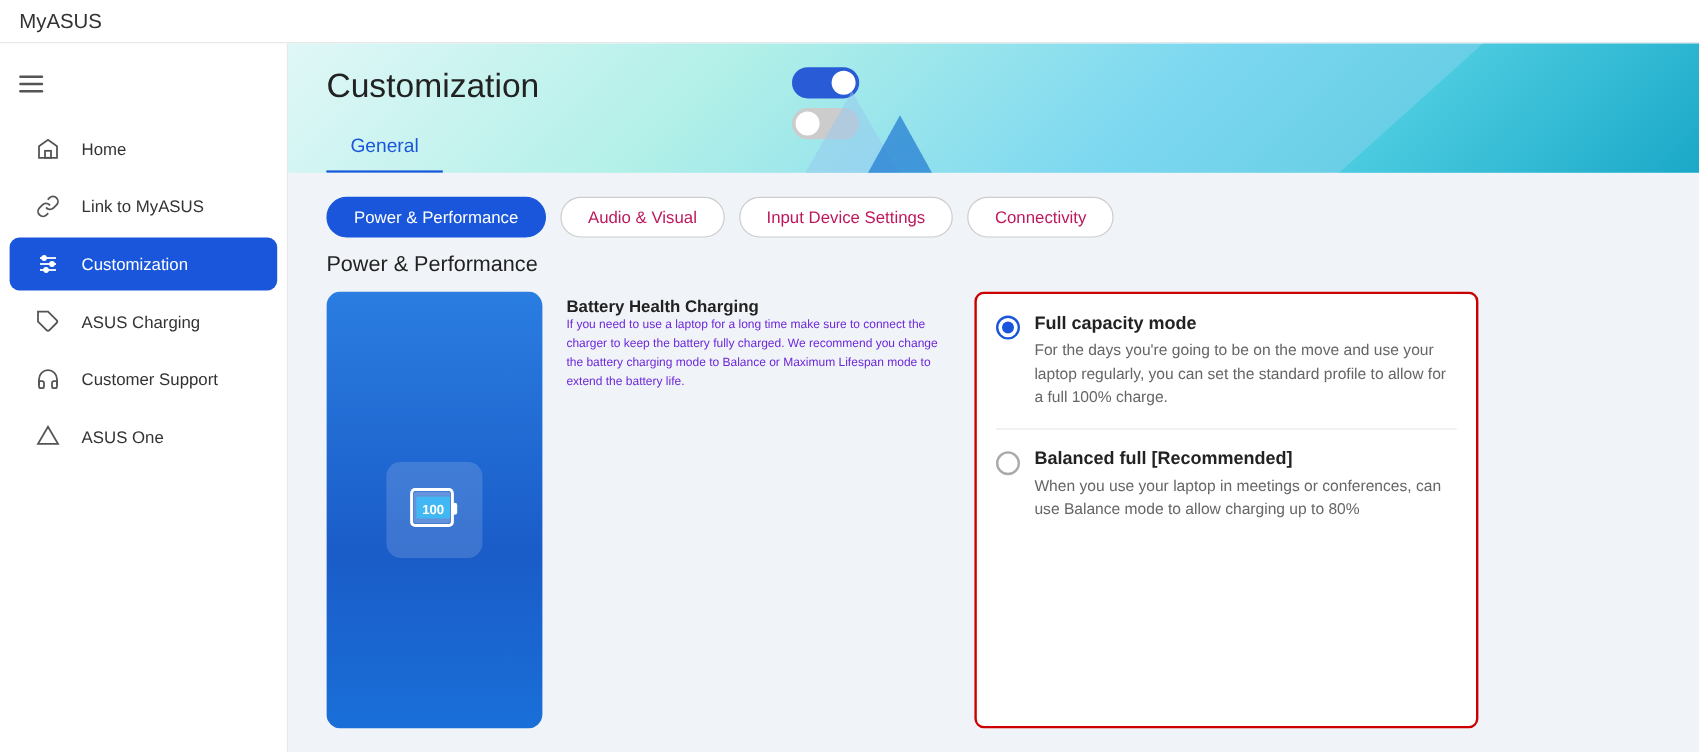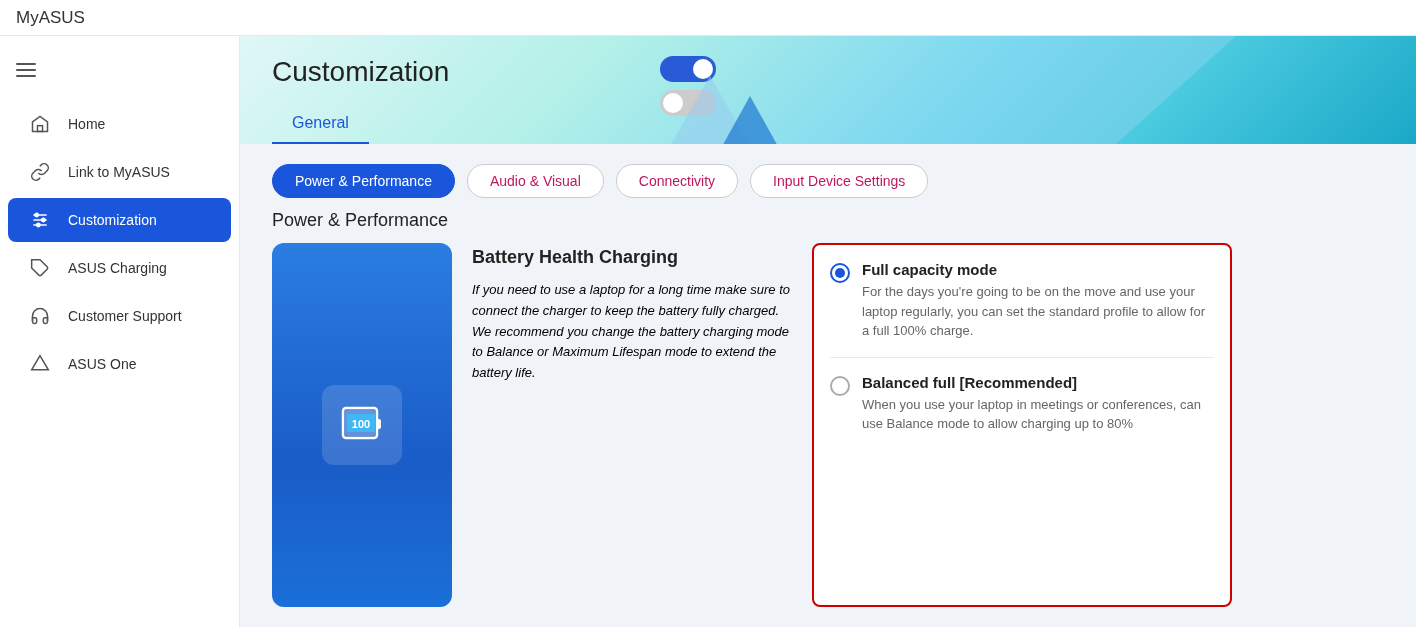--- a/index.html
+++ b/index.html
@@ -300,31 +300,29 @@
     .info-panel {
       flex: 1;
       display: flex;
       flex-direction: column;
       justify-content: flex-start;
       padding-top: 4px;
       max-width: 320px;
     }
 
     .info-heading {
-      font-size: 18px;
+      font-size: 14px;
       font-weight: 600;
       color: #222;
-      margin-bottom: 12px;
     }
 
     .info-text {
-      font-size: 13px;
-      color: #000000;
+      font-size: 10px;
+      color: #6d28d9;
       line-height: 1.6;
-      font-style: italic;
     }
 
     
     .options-panel {
       flex: 1;
       display: flex;
       flex-direction: column;
       gap: 16px;
       border: 2px solid #cc0000;
       border-radius: 8px;
@@ -487,22 +485,22 @@
           <span>General</span>
         </div>
       </div>
     </div>
 
     <div class="main-section">
 
       <div class="buttons-row">
         <button class="pill-btn active">Power &amp; Performance</button>
         <button class="pill-btn">Audio &amp; Visual</button>
+        <button class="pill-btn">Input Device Settings</button>
         <button class="pill-btn">Connectivity</button>
-        <button class="pill-btn">Input Device Settings</button>
       </div>
 
       <h2 class="section-title">Power &amp; Performance</h2>
 
       <div class="content-grid">
 
         <div class="battery-card">
           <div style="display:flex; flex-direction:column; align-items:center; gap:8px;">
             <div class="battery-icon-container">
               <svg width="50" height="50" viewBox="0 0 50 50" fill="none">

